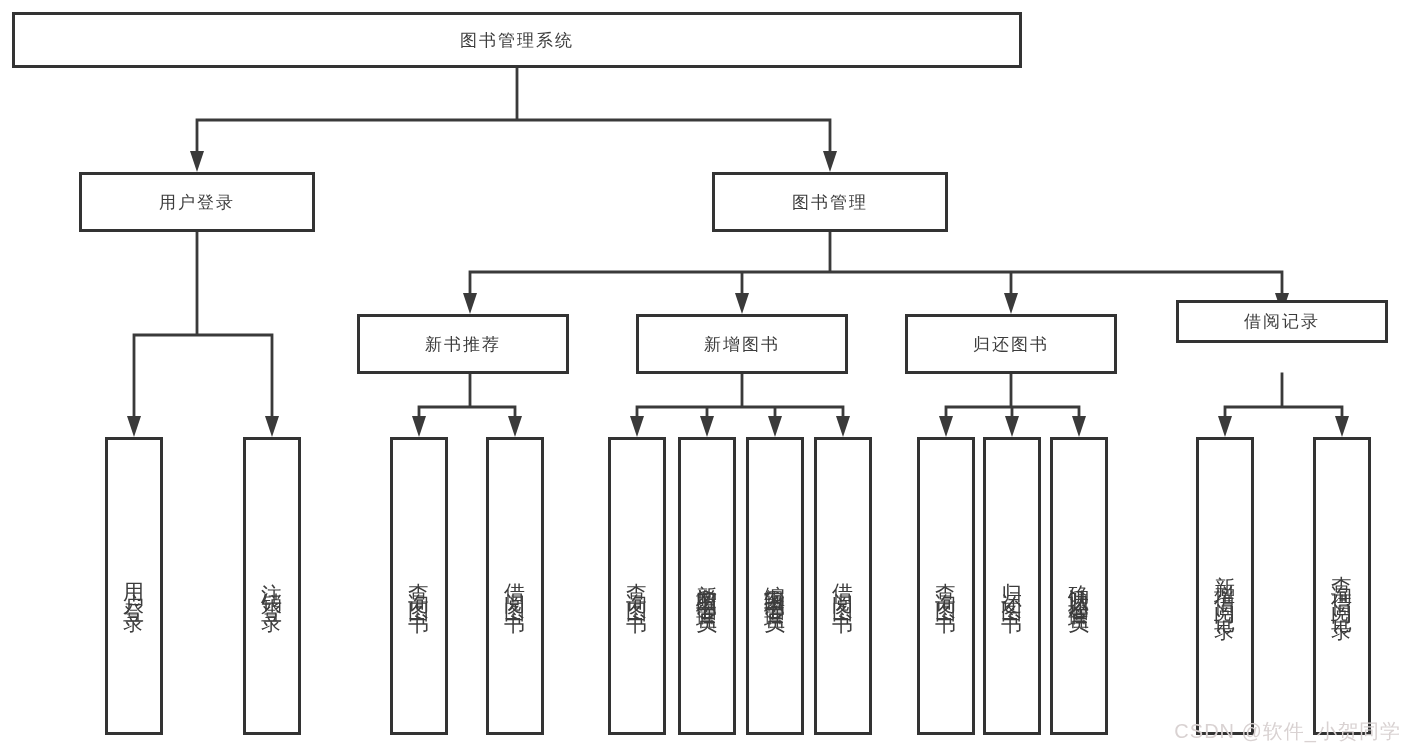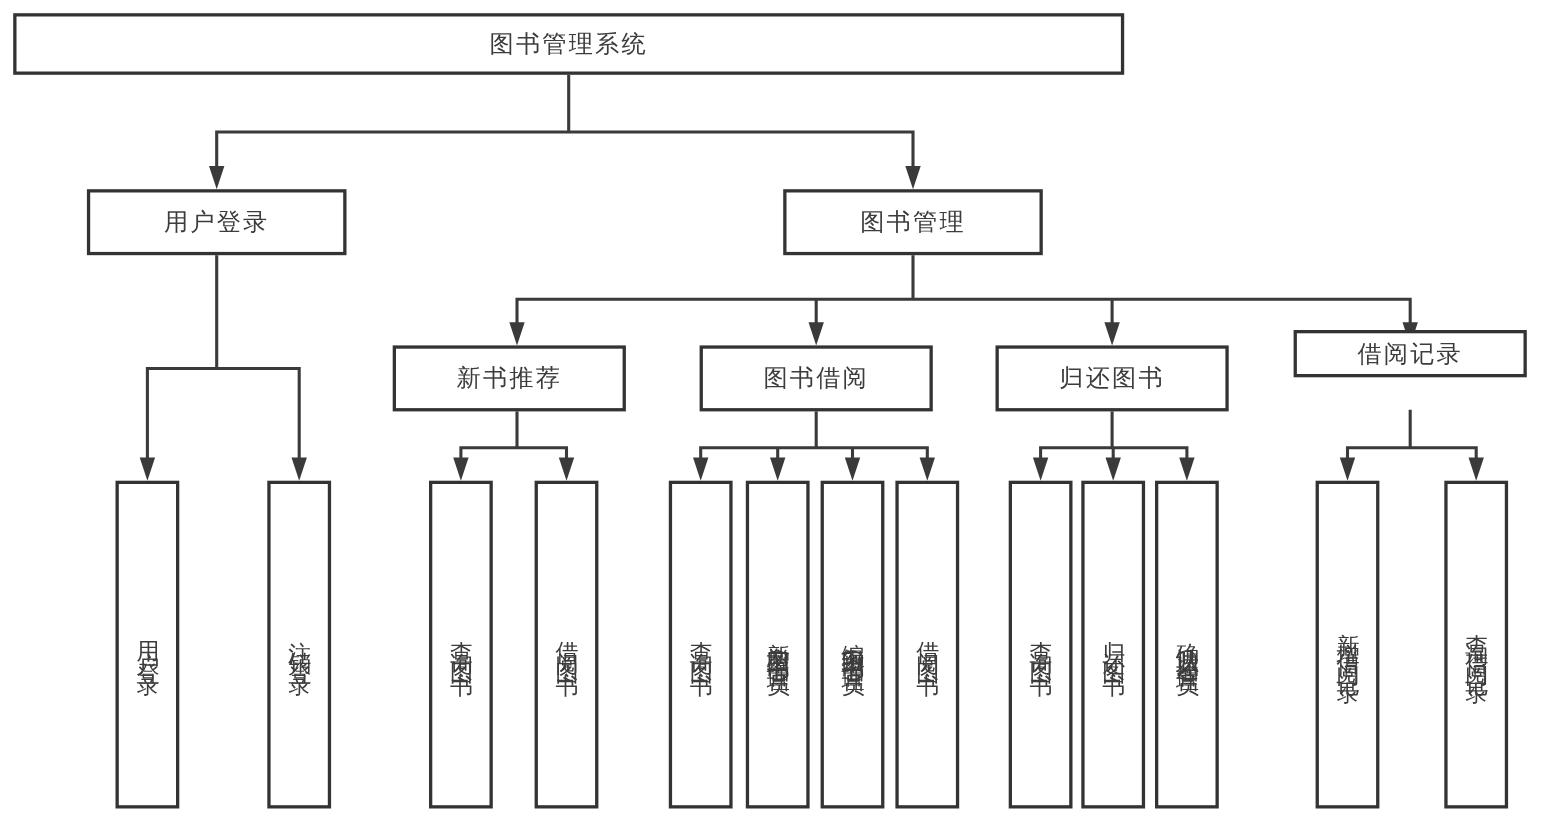--- a/index.html
+++ b/index.html
@@ -21,21 +21,21 @@
   .node {
     position: absolute;
     box-sizing: border-box;
     background: #ffffff;
     border: 3px solid #333333;
     display: flex;
     align-items: center;
     justify-content: center;
   }
   .node.h {
-    font-size: 22px;
+    font-size: 17px;
     letter-spacing: 2px;
   }
   .node.v {
     width: 58px;
     height: 298px;
     top: 437px;
   }
   .node.v span {
     writing-mode: vertical-rl;
     text-orientation: mixed;
@@ -110,21 +110,21 @@
     <span>用户登录</span>
   </div>
   <div class="node h" style="left:712px; top:172px; width:236px; height:60px">
     <span>图书管理</span>
   </div>
 
   <div class="node h" style="left:357px; top:314px; width:212px; height:60px">
     <span>新书推荐</span>
   </div>
   <div class="node h" style="left:636px; top:314px; width:212px; height:60px">
-    <span>图书借阅</span>
+    <span>新增图书</span>
   </div>
   <div class="node h" style="left:905px; top:314px; width:212px; height:60px">
     <span>归还图书</span>
   </div>
   <div class="node h" style="left:1176px; top:300px; width:212px; height:43px">
     <span>借阅记录</span>
   </div>
 
   <div class="node v len4" style="left:105px">
     <span>用户登录</span>
@@ -163,14 +163,15 @@
     <span>确认归还（管理员）</span>
   </div>
 
   <div class="node v len6" style="left:1196px">
     <span>新增借阅记录</span>
   </div>
   <div class="node v len6" style="left:1313px">
     <span>查询借阅记录</span>
   </div>
 
+  <div id="watermark">CSDN @软件_小贺同学</div>
 
 </div>
 
 </body></html>

